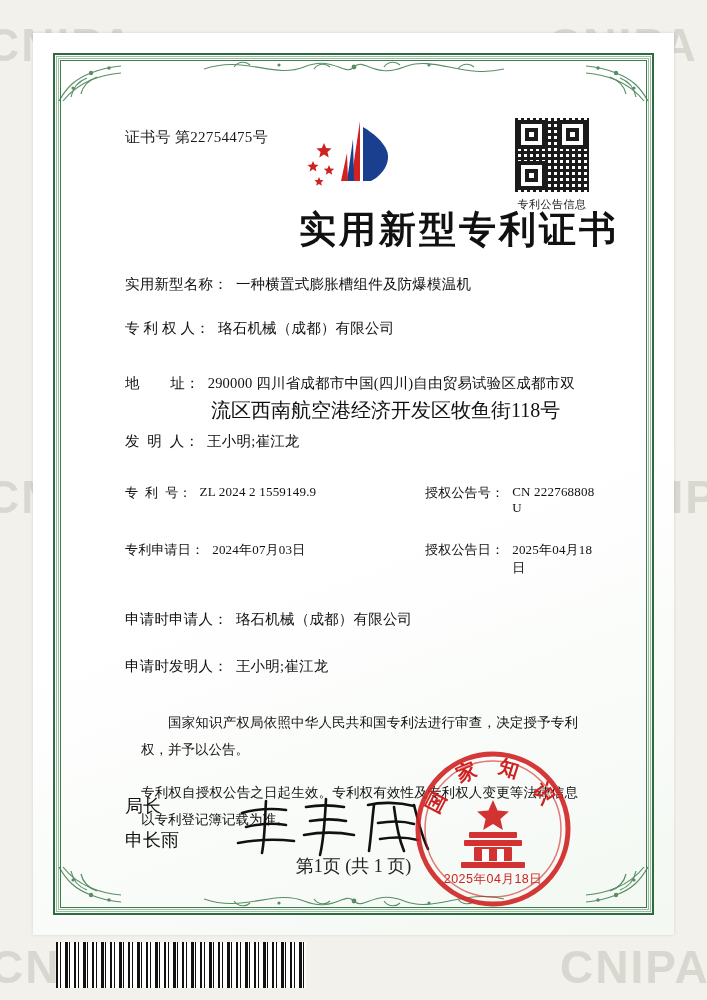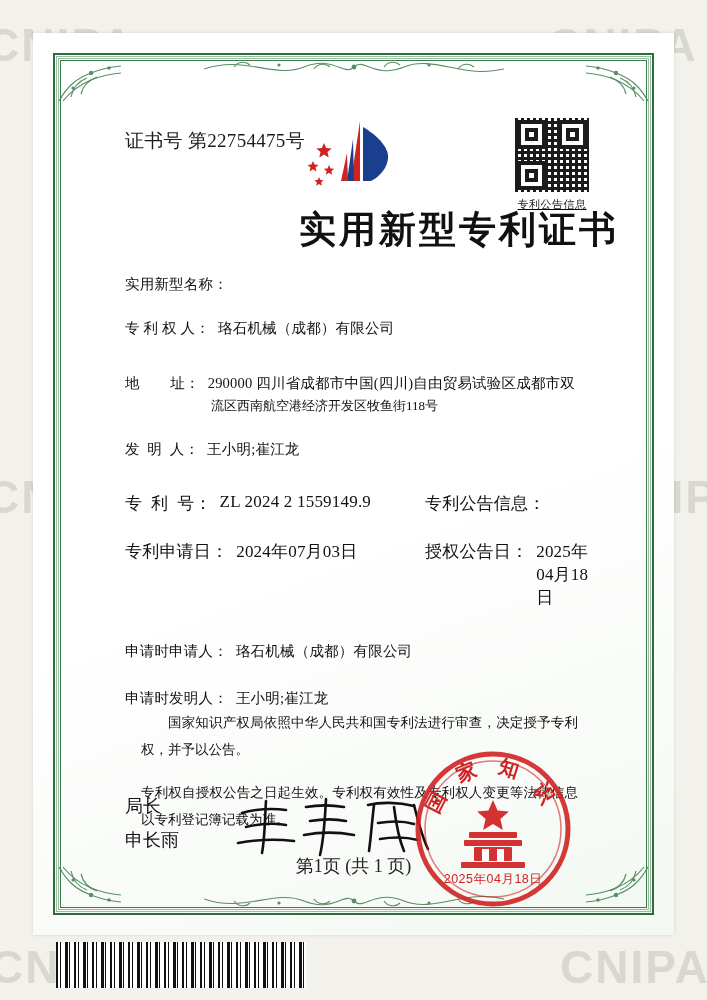--- a/index.html
+++ b/index.html
@@ -88,41 +88,40 @@
 
   
   .content {
     position: absolute;
     left: 55px; top: 60px; right: 55px; bottom: 55px;
   }
 
   .cert-no {
     position: absolute;
     left: 37px; top: 35px;
-    font-size: 19px;
+    font-size: 15px;
     color: #1a1a1a;
     letter-spacing: .3px;
   }
 
   
   .logo {
     position: absolute;
     left: 50%; transform: translateX(-50%);
     top: 22px;
     width: 126px; height: 76px;
   }
   .logo svg { width: 100%; height: 100%; display: block; }
 
   
   .qr-block {
     position: absolute;
     right: 20px; top: 25px;
     width: 94px;
     text-align: center;
-    text-decoration: underline;
   }
   .qr-img {
     width: 74px; height: 74px;
     margin: 0 auto;
     background-color: #ffffff;
     background-image:
       repeating-linear-gradient(90deg, #1b1b1b 0 3px, transparent 3px 6px),
       repeating-linear-gradient(0deg, #1b1b1b 0 3px, transparent 3px 6px);
     background-size: 6px 6px, 6px 6px;
     position: relative;
@@ -183,30 +182,30 @@
   }
   .val {
     flex: 1 1 auto;
     padding-left: 8px;
     letter-spacing: .2px;
   }
   .row-name   { margin-bottom: 22px; }
   .row-holder { margin-bottom: 32px; }
   .addr-line2 {
     padding-left: 86px;
-    font-size: 13px;
+    font-size: 20px;
     margin-top: -14px;
-    margin-bottom: 23px;
+    margin-bottom: 6px;
     color: #111;
   }
 
   .two-col {
     display: flex;
     margin-bottom: 17px;
-    font-size: 17px;
+    font-size: 13px;
     color: #111;
   }
   .col-a { width: 300px; display: flex; }
   .col-b { flex: 1; display: flex; }
 
   .gap-sm  { height: 8px; }
   .gap-md  { height: 14px; }
 
   
   .statement {
@@ -398,20 +397,21 @@
       </div>
       <div class="qr-caption">专利公告信息</div>
     </div>
 
     <div class="doc-title">实用新型专利证书</div>
 
     <div class="fields">
 
       <div class="row row-name">
         <span class="lbl">实用新型名称：</span>
+        <span class="val">一种横置式膨胀槽组件及防爆模温机</span>
       </div>
 
       <div class="row row-holder">
         <span class="lbl">专 利 权 人：</span>
         <span class="val">珞石机械（成都）有限公司</span>
       </div>
 
       <div class="row">
         <span class="lbl">地        址：</span>
         <span class="val">290000 四川省成都市中国(四川)自由贸易试验区成都市双</span>
@@ -424,21 +424,22 @@
       </div>
 
       <div class="gap-md"></div>
 
       <div class="two-col">
         <div class="col-a">
           <span class="lbl">专  利  号：</span>
           <span class="val">ZL 2024 2 1559149.9</span>
         </div>
         <div class="col-b">
-          <span class="lbl">专利公告信息：</span>
+          <span class="lbl">授权公告号：</span>
+          <span class="val">CN 222768808 U</span>
         </div>
       </div>
 
       <div class="gap-sm"></div>
 
       <div class="two-col">
         <div class="col-a">
           <span class="lbl">专利申请日：</span>
           <span class="val">2024年07月03日</span>
         </div>

